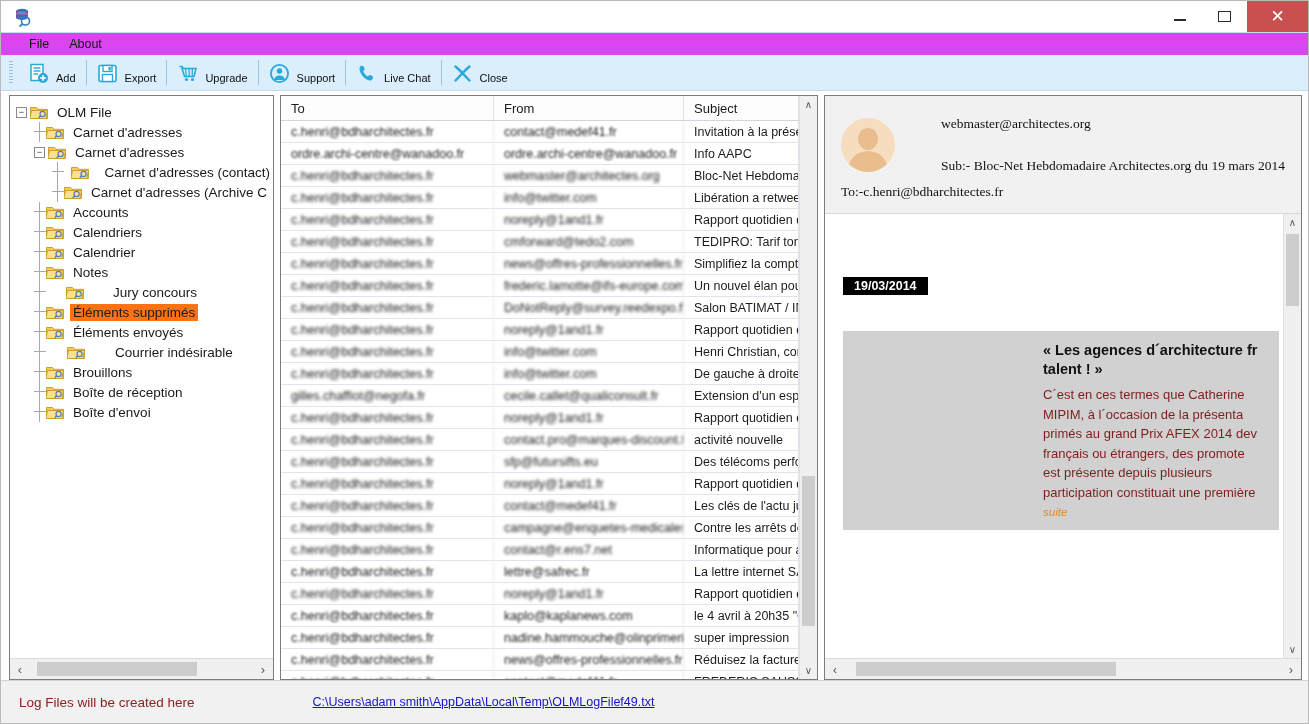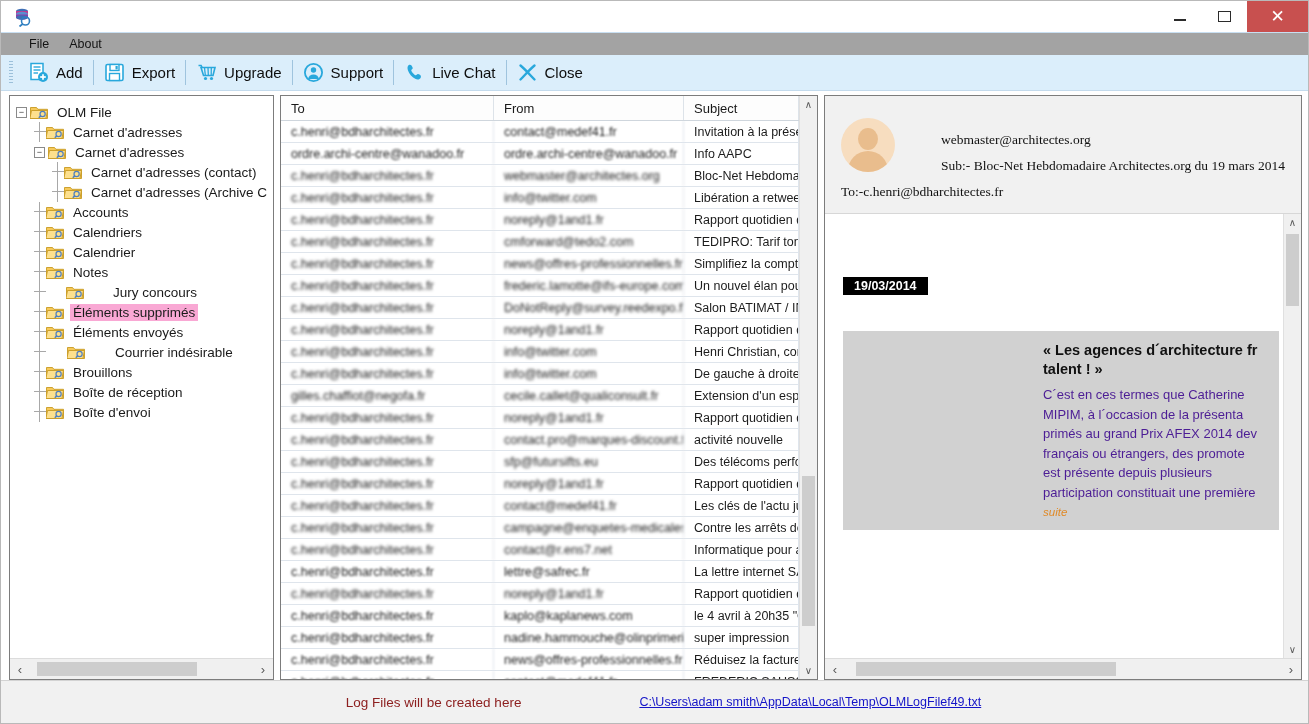--- a/index.html
+++ b/index.html
@@ -75,21 +75,21 @@
     width: 61px;
     background: #c8504f;
     color: #ffffff;
     font-size: 17px;
     font-weight: 300;
   }
 
   
   .menubar {
     height: 22px;
-    background: #a3a3a3;
+    background: #d946ef;
     display: flex;
     align-items: center;
     padding-left: 18px;
     font-size: 12.5px;
     color: #141414;
     flex: 0 0 auto;
     border-top: 1px solid #c8dff2;
   }
   .menubar .menu-item {
     padding: 2px 10px;
@@ -108,24 +108,24 @@
   }
   .grip {
     width: 4px;
     height: 24px;
     margin-right: 5px;
     background:
       repeating-linear-gradient(to bottom, #9cc0da 0 1px, transparent 1px 3px);
   }
   .tool-btn {
     display: flex;
-    align-items: center;
+    align-items: flex-end;
     gap: 7px;
     padding: 3px 10px;
-    font-size: 15px;
+    font-size: 11px;
     color: #0e0e0e;
     cursor: default;
     height: 28px;
     box-sizing: border-box;
   }
   .tool-sep {
     width: 1px;
     height: 25px;
     background: #9fc4de;
   }
@@ -186,21 +186,21 @@
     background:
       linear-gradient(to right, transparent 5px, #a8a8a8 5px, #a8a8a8 6px, transparent 6px) no-repeat,
       linear-gradient(to bottom, transparent 9px, #a8a8a8 9px, #a8a8a8 10px, transparent 10px) no-repeat;
   }
   .folder {
     width: 19px; height: 15px;
     margin-right: 5px;
     position: relative;
     flex: 0 0 auto;
   }
-  .tlabel.sel { background: #f9a8d4; padding: 1px 3px; }
+  .tlabel.sel { background: #f97316; padding: 1px 3px; }
   .tlabel { padding: 1px 3px; }
 
   
   .list-panel { flex: 1 1 auto; min-width: 0; }
   .list-head {
     height: 24px;
     display: flex;
     background: #fdfdfd;
     border-bottom: 1px solid #cfd6dd;
     flex: 0 0 auto;
@@ -326,21 +326,21 @@
     transform: translateX(-50%);
     width: 20px; height: 22px; border-radius: 50%;
     background: #e9bd8d;
   }
   .avatar .body {
     position:absolute; left:50%; top:33px;
     transform: translateX(-50%);
     width: 40px; height: 30px; border-radius: 20px 20px 0 0;
     background: #e9bd8d;
   }
-  .pv-from { position:absolute; left: 116px; top: 36px; }
+  .pv-from { position:absolute; left: 116px; top: 20px; }
   .pv-sub  { position:absolute; left: 116px; top: 62px; }
   .pv-to   { position:absolute; left: 16px;  top: 88px; }
 
   .pv-body {
     flex: 1 1 auto;
     display: flex;
     min-height: 0;
     background: #ffffff;
   }
   .pv-content {
@@ -374,21 +374,21 @@
   .art-title {
     font-size: 14.5px;
     font-weight: bold;
     color: #111;
     line-height: 19px;
     white-space: nowrap;
     margin-bottom: 6px;
   }
   .art-body {
     font-size: 13px;
-    color: #4c1d95;
+    color: #7f1d1d;
     line-height: 19.5px;
     text-align: justify;
     white-space: nowrap;
   }
   .art-more {
     font-size: 11.5px;
     color: #e08a28;
     font-style: italic;
     margin-top: 4px;
   }
@@ -396,21 +396,20 @@
   
   .statusbar {
     height: 42px;
     flex: 0 0 auto;
     background: #f1f1f1;
     display: flex;
     align-items: center;
     padding-left: 18px;
     gap: 118px;
     border-top: 1px solid #d3d3d3;
-    justify-content: center;
   }
   .status-text {
     color: #8d2020;
     font-size: 13.5px;
   }
   .status-link {
     color: #1414c8;
     font-size: 12.5px;
     text-decoration: underline;
     cursor: pointer;
@@ -561,21 +560,21 @@
           <div class="tnode" style="padding-left: 18px;">
             <span class="twist">−</span>
             <span class="folder"><svg width="19" height="15" viewBox="0 0 19 15">
                 <path d="M0.5 2.5 h6 l1.4 1.8 h9.6 v9.2 h-17 z" fill="#f6c95a" stroke="#c79a23" stroke-width="0.9"></path>
                 <path d="M1.5 5.5 h16 l-1.6 8 h-16 z" fill="#fde08e" stroke="#c79a23" stroke-width="0.9"></path>
                 <circle cx="12.6" cy="9" r="2.6" fill="none" stroke="#4f7fbf" stroke-width="1.2"></circle>
                 <line x1="10.7" y1="10.9" x2="8.8" y2="12.8" stroke="#4f7fbf" stroke-width="1.5"></line>
               </svg></span>
             <span class="tlabel">Carnet d'adresses</span>
           </div>
-          <div class="tnode" style="padding-left: 36px;">
+          <div class="tnode" style="padding-left: 36px; justify-content: space-between;">
             <span class="dashes"></span>
             <span class="folder"><svg width="19" height="15" viewBox="0 0 19 15">
                 <path d="M0.5 2.5 h6 l1.4 1.8 h9.6 v9.2 h-17 z" fill="#f6c95a" stroke="#c79a23" stroke-width="0.9"></path>
                 <path d="M1.5 5.5 h16 l-1.6 8 h-16 z" fill="#fde08e" stroke="#c79a23" stroke-width="0.9"></path>
                 <circle cx="12.6" cy="9" r="2.6" fill="none" stroke="#4f7fbf" stroke-width="1.2"></circle>
                 <line x1="10.7" y1="10.9" x2="8.8" y2="12.8" stroke="#4f7fbf" stroke-width="1.5"></line>
               </svg></span>
             <span class="tlabel">Carnet d'adresses  (contact)</span>
           </div>
           <div class="tnode" style="padding-left: 36px;">

